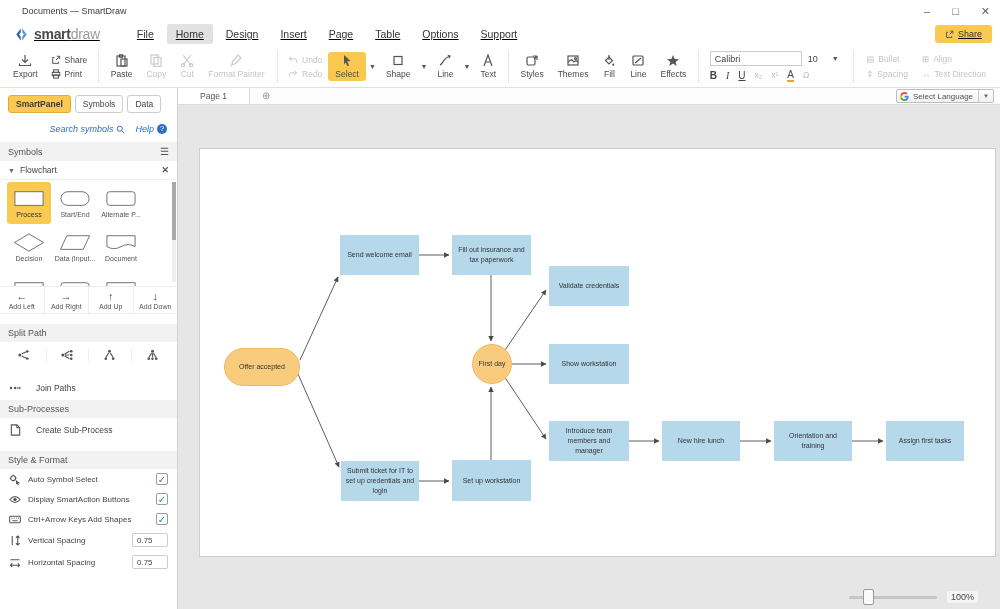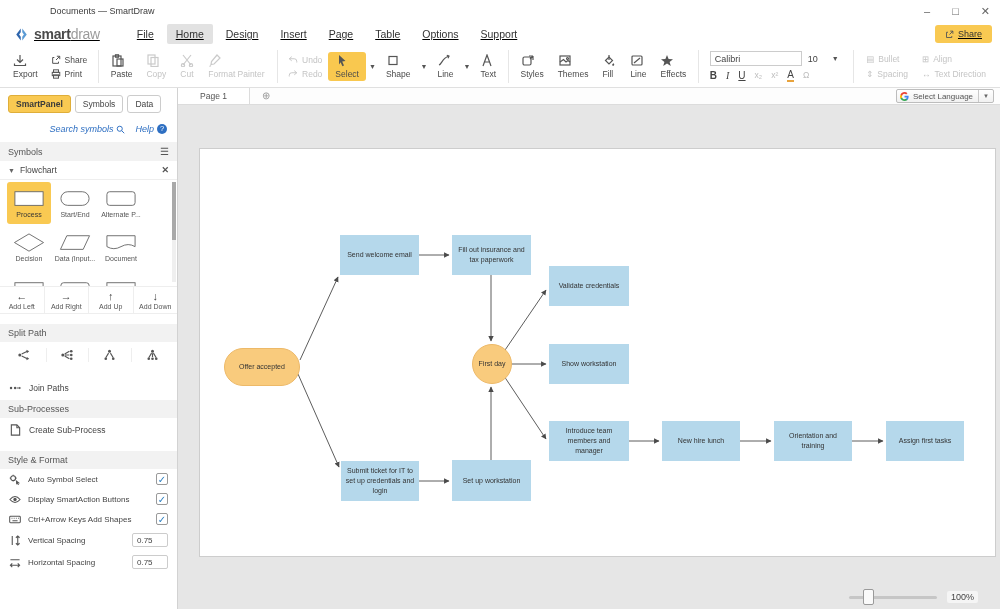--- a/index.html
+++ b/index.html
@@ -1,37 +1,37 @@
 <!DOCTYPE html>
 <html><head>
 <meta charset="utf-8">
 <style>
   * { margin:0; padding:0; box-sizing:border-box; }
   html,body { width:1000px; height:609px; overflow:hidden; font-family:"Liberation Sans",sans-serif; background:#fff; }
 
   
-  #titlebar { height:22px; display:flex; align-items:center; padding:0 10px 0 22px; background:#fff;margin-left:28px; }
+  #titlebar { height:22px; display:flex; align-items:center; padding:0 10px 0 22px; background:#fff; }
   #titlebar .wtitle { font-size:9px; color:#3c3c3c; }
   #win-controls { margin-left:auto; display:flex; gap:22px; color:#666; font-size:11px; }
   #win-controls span { cursor:default; line-height:11px; }
 
   
   #menubar { height:24px; display:flex; align-items:center; padding:0 8px 0 14px; background:#fff;text-decoration:underline; }
   #logo { display:flex; align-items:center; gap:5px; margin-right:28px; }
   #logo .lt1 { font-size:14px; font-weight:bold; color:#4a4a4a; letter-spacing:-.3px; }
   #logo .lt2 { font-size:14px; color:#9b9b9b; letter-spacing:-.3px; }
   #menu-items { display:flex; align-items:center; gap:4px; }
   .menu-item { font-size:10.5px; color:#333; padding:4px 9px; border-radius:2px; cursor:default; }
   .menu-item.active { background:#e2e2e2; }
   #share-top { margin-left:auto; display:flex; align-items:center; gap:4px; background:#f9c952; border-radius:3px; padding:4px 10px; font-size:9px; color:#333; }
 
   
   #toolbar { height:42px; display:flex; align-items:center; padding:0 6px; border-bottom:1px solid #e0e0e0; background:#fff; }
   .sep { width:1px; background:#e6e6e6; align-self:stretch; margin:4px 5px; }
-  .tb-btn { display:flex; flex-direction:column; justify-content:center; gap:2px; padding:2px 7px; font-size:8.5px; color:#4a4a4a; white-space:nowrap; }
+  .tb-btn { display:flex; flex-direction:column; align-items:center; justify-content:center; gap:2px; padding:2px 7px; font-size:8.5px; color:#4a4a4a; white-space:nowrap; }
   .tb-btn svg { width:14px; height:13px; }
   .tb-stack { display:flex; flex-direction:column; gap:4px; padding:2px 6px; font-size:8.5px; color:#4a4a4a; }
   .tb-stack .mini { display:flex; align-items:center; gap:4px; white-space:nowrap; }
   .tb-stack .mini svg { width:10px; height:10px; }
   .disabled { color:#c4c4c4 !important; }
   .disabled svg path, .disabled svg rect, .disabled svg circle, .disabled svg line, .disabled svg polygon { stroke:#cacaca !important; }
   .sel-wrap { display:flex; align-items:center; }
   #select-btn { background:#f9c84f; border-radius:3px; }
   .dd-arrow { font-size:7px; color:#555; padding:0 3px; }
   .icon-stroke { stroke:#555; fill:none; stroke-width:1.2; }
@@ -76,21 +76,21 @@
   #sym-scrollbar .thumb { width:4px; height:58px; background:#a9a9a9; }
   #add-row { display:flex; border-top:1px solid #eee; border-bottom:1px solid #eee; }
   .add-btn { flex:1; display:flex; flex-direction:column; align-items:center; padding:4px 0 3px; gap:1px; }
   .add-btn + .add-btn { border-left:1px solid #eee; }
   .add-arrow { font-size:11px; color:#444; line-height:11px; }
   .add-label { font-size:7px; color:#555; white-space:nowrap; }
   #split-icons { display:flex; padding:6px 4px; }
   #split-icons .sp { flex:1; display:flex; justify-content:center; }
   #split-icons .sp + .sp { border-left:1px solid #eee; }
   #split-icons svg { width:15px; height:14px; }
-  .row-item { display:flex; align-items:center; gap:7px; padding:6px 9px; font-size:8.5px; color:#444; }
+  .row-item { display:flex; align-items:center; gap:14px; padding:6px 9px; font-size:8.5px; color:#444; }
   .row-item svg { width:13px; height:12px; flex-shrink:0; }
   .opt-row { display:flex; align-items:center; gap:7px; padding:4px 9px; font-size:8px; color:#444; }
   .opt-row svg { width:12px; height:11px; flex-shrink:0; }
   .opt-row .olabel { white-space:nowrap; }
   .checkbox { margin-left:auto; width:12px; height:12px; border:1px solid #9a9a9a; border-radius:2px; color:#2d7fc1; font-size:10px; line-height:11px; text-align:center; background:#fff; flex-shrink:0; }
   .spacing-input { margin-left:auto; width:36px; height:14px; border:1px solid #ccc; border-radius:2px; font-size:8px; color:#444; padding:0 4px; font-family:"Liberation Sans",sans-serif; }
 
   
   #pagebar { height:17px; background:#fdfdfd; border-bottom:1px solid #dcdcdc; display:flex; align-items:center; }
   #page-tab { width:72px; text-align:center; font-size:8.5px; color:#555; border-right:1px solid #dcdcdc; align-self:stretch; display:flex; align-items:center; justify-content:center; background:#fff; }

